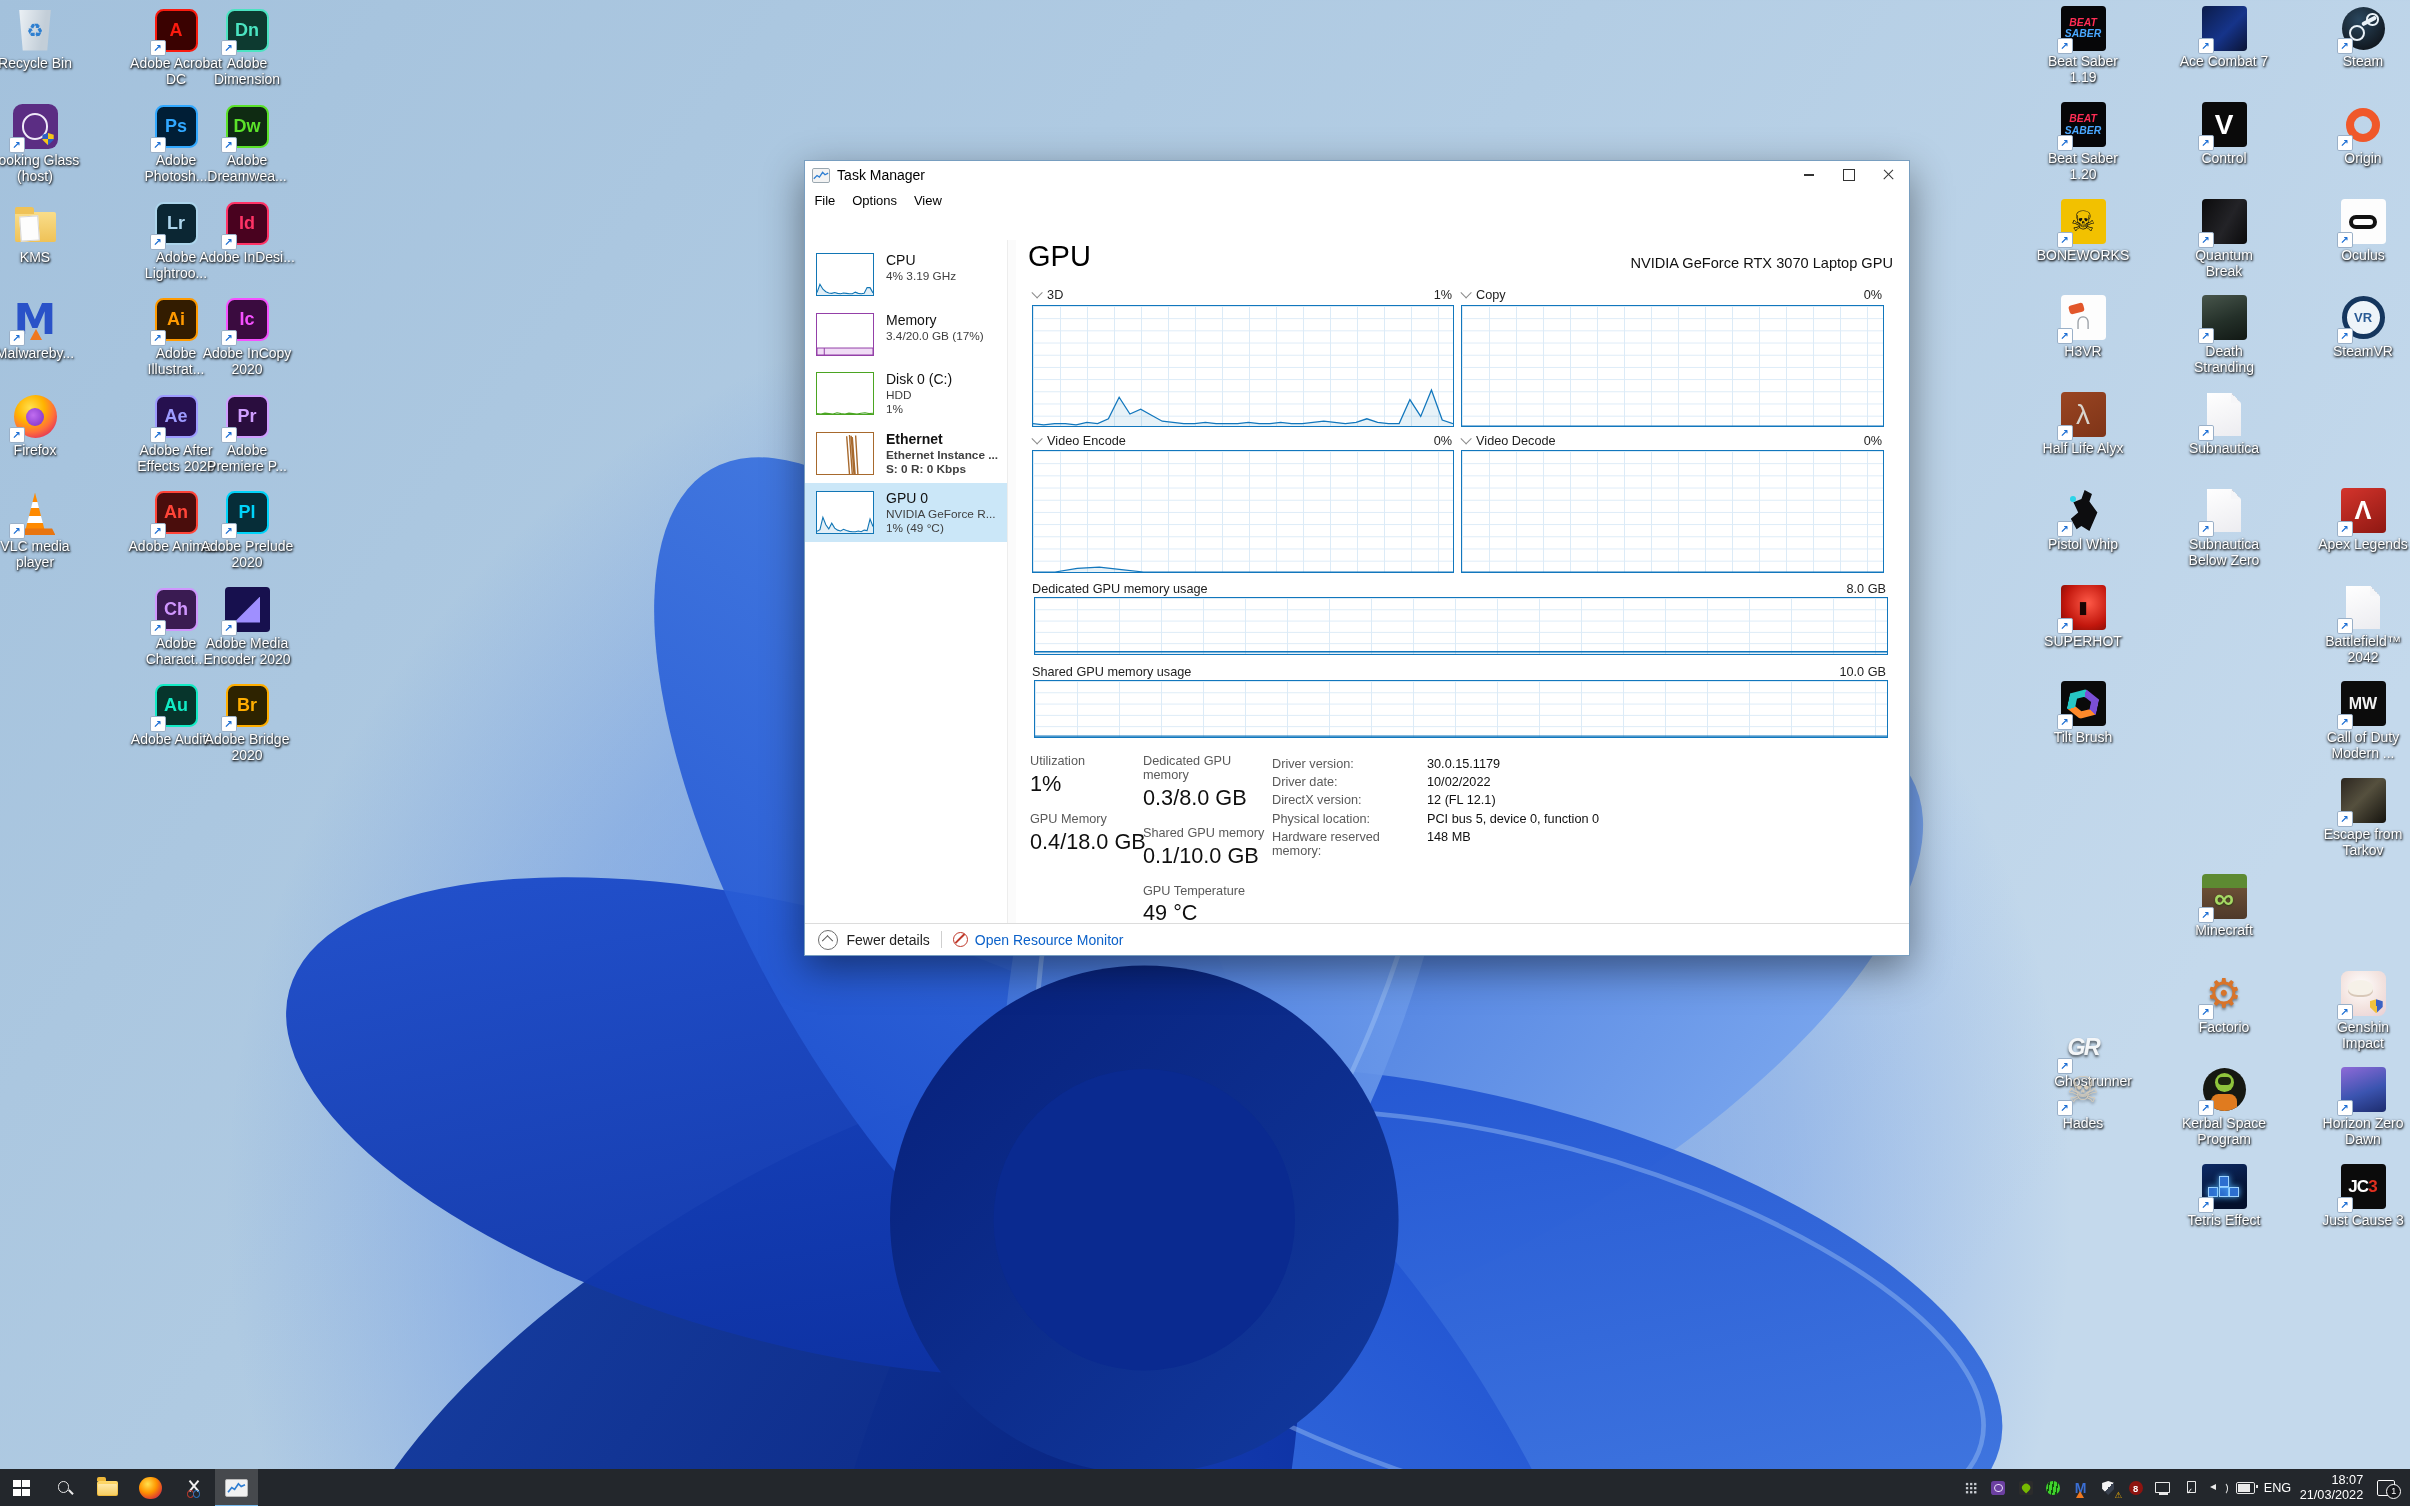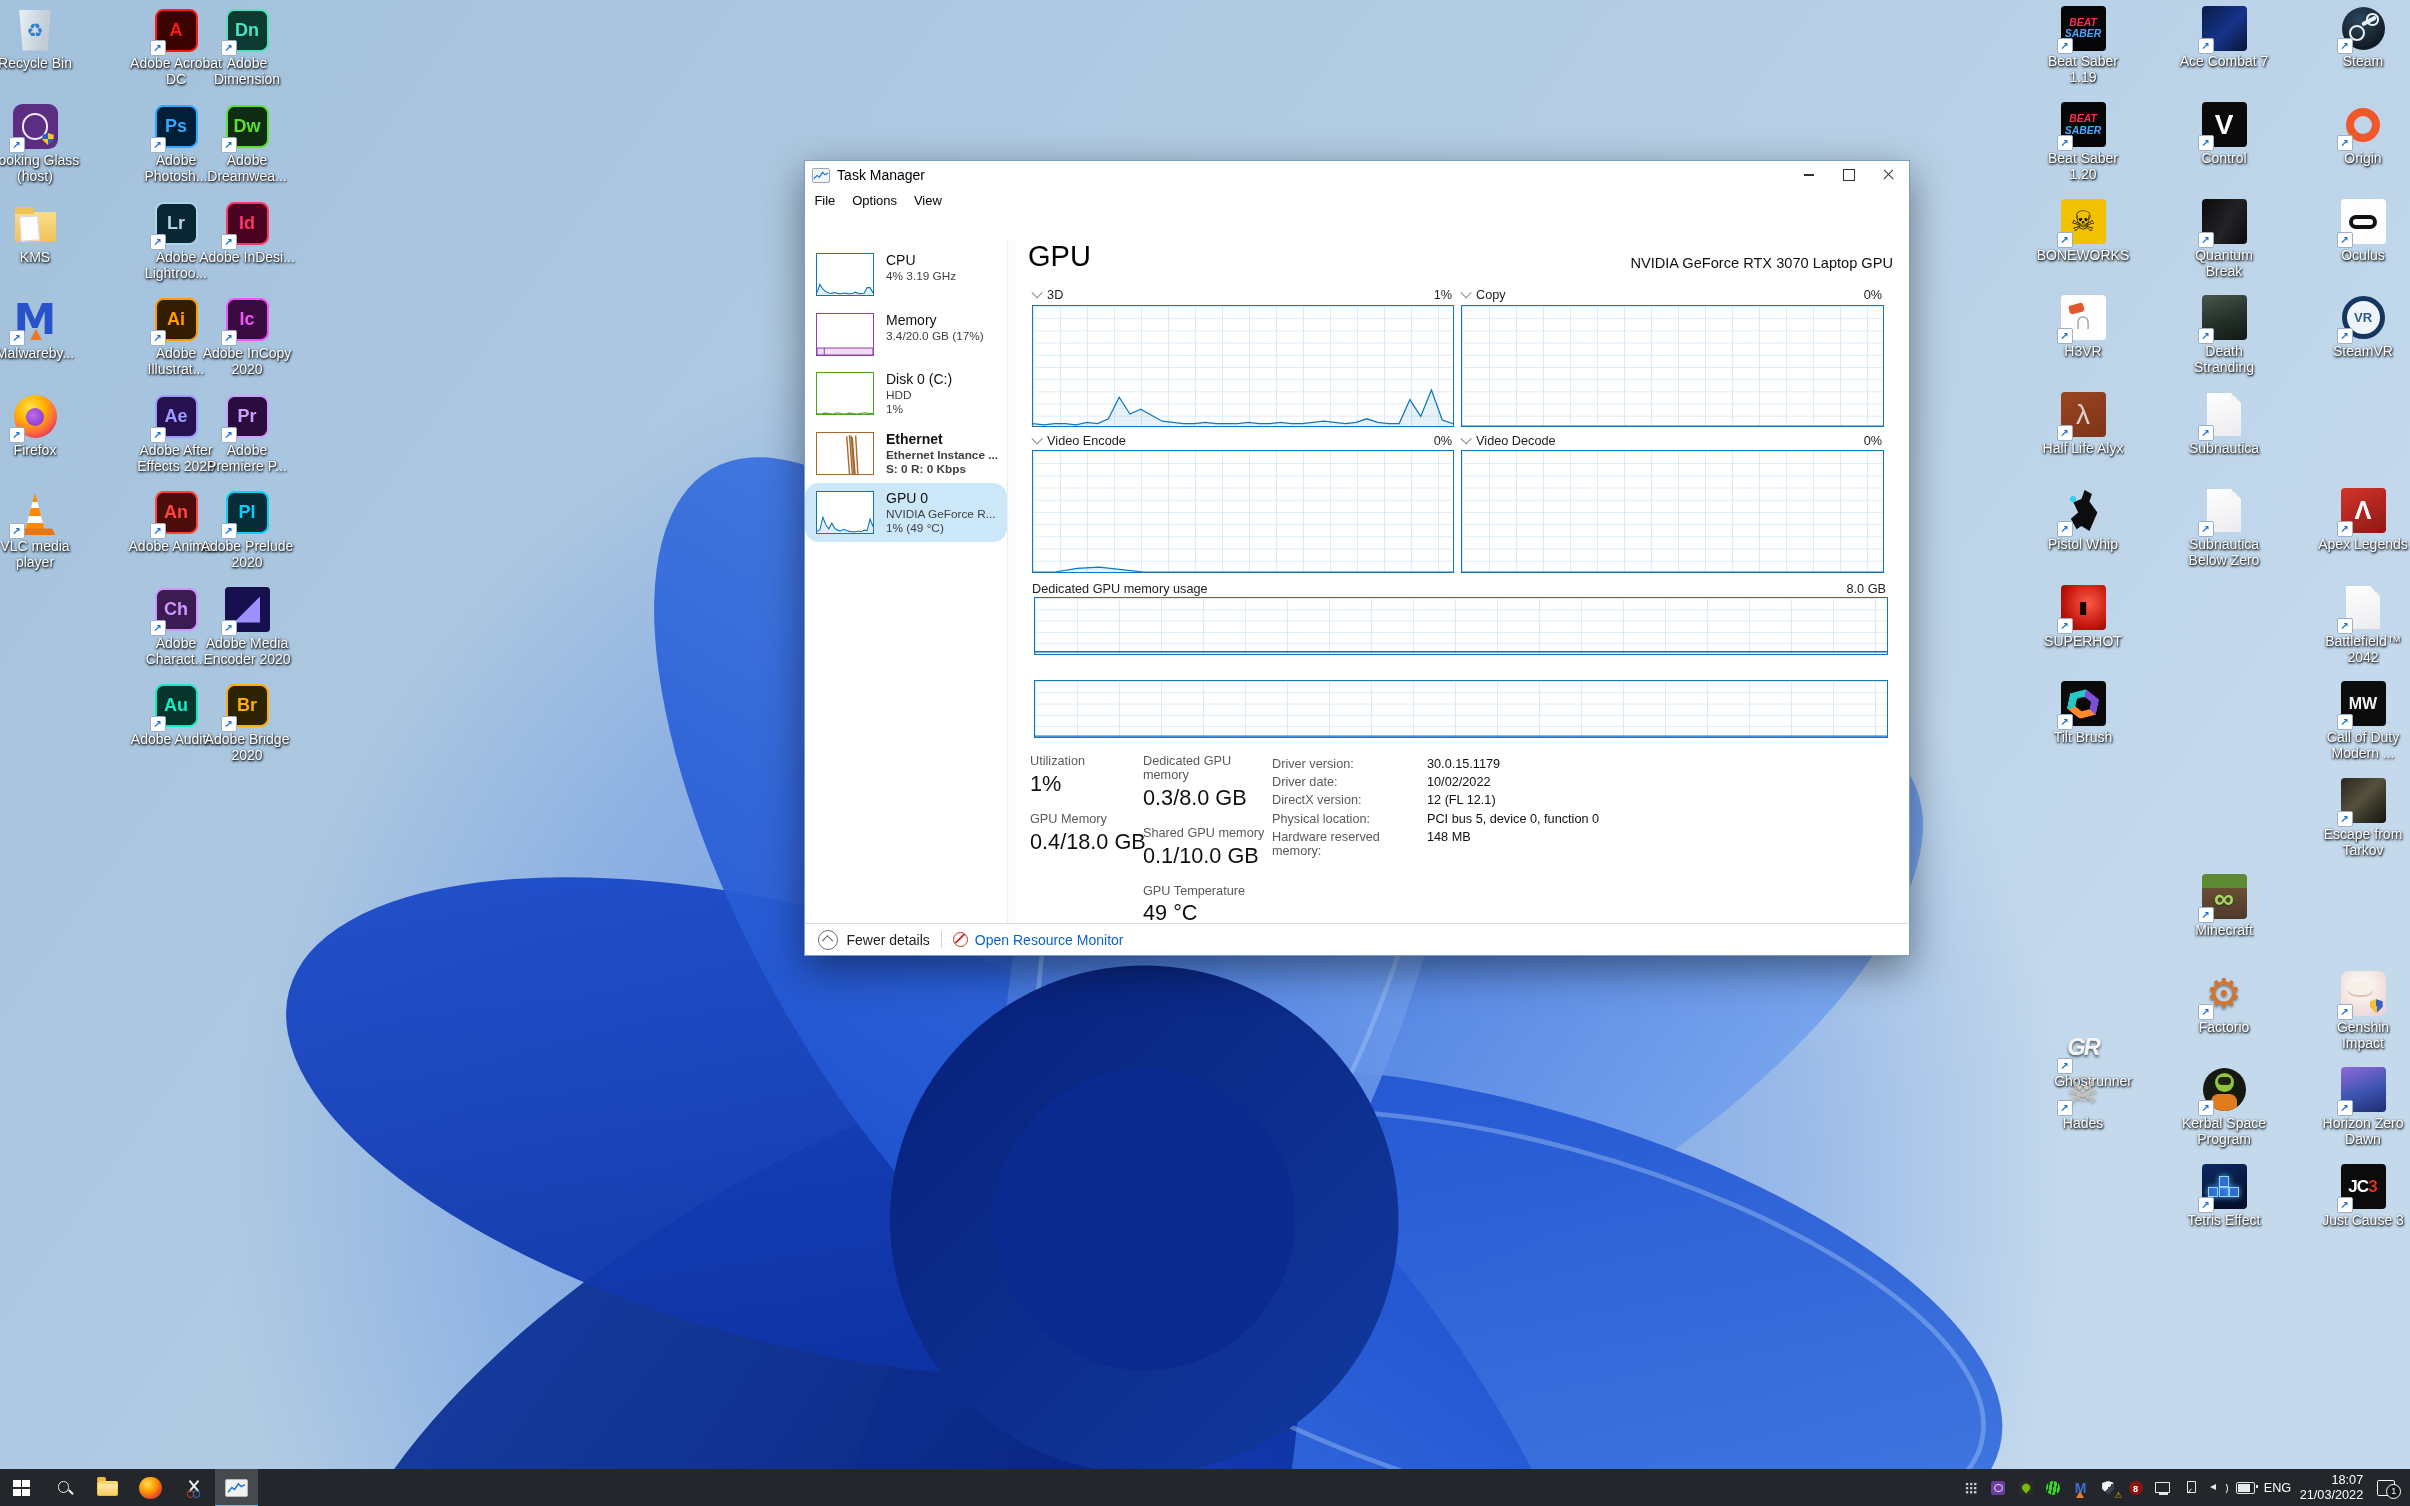--- a/index.html
+++ b/index.html
@@ -38,21 +38,21 @@
   .closex i:first-child{transform:rotate(45deg);} .closex i:last-child{transform:rotate(-45deg);}
   #tm-menubar{position:absolute;left:1.9px;top:30px;height:21px;display:flex;gap:1.9px;font-size:13px;}
   .menu-item{padding:1.9px 7.5px;}
   #tm-tabs{position:absolute;left:3.8px;top:53px;right:1.9px;height:24.5px;display:flex;align-items:flex-end;
     border-bottom:0.9px solid #d9d9d9;font-size:13px;}
   .tab{padding:3.8px 8.5px 4.7px;border:0.9px solid transparent;color:#000;}
   .tab.active{background:#fff;border-color:#c8c8c8;border-bottom-color:#fff;margin-bottom:-0.9px;padding-top:4.7px;}
   #tm-sidebar{position:absolute;left:0;top:79px;width:202px;bottom:31px;}
   #tm-sidebar-divider{position:absolute;left:202px;top:79px;width:7.5px;bottom:31px;background:#fbfbfb;border-left:0.9px solid #ededed;}
   .siderow{position:absolute;left:0;width:202px;height:59px;}
-  .siderow.sel{background:#cbe7f8;border-radius:14px;}
+  .siderow.sel{background:#cbe7f8;}
   .thumb{position:absolute;left:11.3px;top:7.5px;width:58px;height:43px;background:#fff;box-sizing:border-box;}
   .sr-name{position:absolute;left:81px;top:6.6px;font-size:14px;color:#111;}
   .sr-sub{position:absolute;left:81px;font-size:11.8px;line-height:14px;color:#3f3f3f;white-space:nowrap;}
   .gbox{position:absolute;border:0.9px solid #1277bd;background-color:#fff;
     background-image:linear-gradient(to right,#dcebf7 0.9px,transparent 0.9px),
                      linear-gradient(to bottom,#dcebf7 0.9px,transparent 0.9px);
     background-size:27px 12.2px;}
   .gbox svg,.thumb svg{position:absolute;left:0;top:0;width:100%;height:100%;}
   .ghead{position:absolute;height:17px;display:flex;align-items:center;font-size:12.7px;color:#222;}
   .ghead .val{margin-left:auto;color:#222;}
@@ -792,20 +792,24 @@
       <span>Dedicated GPU memory usage</span>
       <span class="val">8.0 GB</span>
     </div>
     <div class="gbox" id="gdm" style="left:229px;top:436px;width:852px;height:56px;background-size:42px 11.3px;">
         <svg viewBox="0 0 100 100" preserveAspectRatio="none">
           <path d="M0,100 L0.00,96.0 L4.35,96.0 L8.70,96.0 L13.04,96.0 L17.39,96.0 L21.74,96.0 L26.09,96.0 L30.43,96.0 L34.78,96.0 L39.13,96.0 L43.48,96.0 L47.83,96.0 L52.17,96.0 L56.52,96.0 L60.87,96.0 L65.22,96.0 L69.57,96.0 L73.91,96.0 L78.26,96.0 L82.61,96.0 L86.96,96.0 L91.30,96.0 L95.65,96.0 L100.00,96.0 L100,100 Z" fill="rgba(17,125,187,.10)" stroke="none"></path>
           <path d="M0,96 L0.00,96.0 L4.35,96.0 L8.70,96.0 L13.04,96.0 L17.39,96.0 L21.74,96.0 L26.09,96.0 L30.43,96.0 L34.78,96.0 L39.13,96.0 L43.48,96.0 L47.83,96.0 L52.17,96.0 L56.52,96.0 L60.87,96.0 L65.22,96.0 L69.57,96.0 L73.91,96.0 L78.26,96.0 L82.61,96.0 L86.96,96.0 L91.30,96.0 L95.65,96.0 L100.00,96.0" fill="none" stroke="#1277bd" stroke-width="1.3" vector-effect="non-scaling-stroke"></path>
         </svg>
       </div>
 
+    <div class="ghead" style="left:227px;top:502px;width:854px;">
+      <span>Shared GPU memory usage</span>
+      <span class="val">10.0 GB</span>
+    </div>
     <div class="gbox" id="gsm" style="left:229px;top:519px;width:852px;height:56px;background-size:42px 11.3px;">
         <svg viewBox="0 0 100 100" preserveAspectRatio="none">
           <path d="M0,100 L0.00,98.5 L4.35,98.5 L8.70,98.5 L13.04,98.5 L17.39,98.5 L21.74,98.5 L26.09,98.5 L30.43,98.5 L34.78,98.5 L39.13,98.5 L43.48,98.5 L47.83,98.5 L52.17,98.5 L56.52,98.5 L60.87,98.5 L65.22,98.5 L69.57,98.5 L73.91,98.5 L78.26,98.5 L82.61,98.5 L86.96,98.5 L91.30,98.5 L95.65,98.5 L100.00,98.5 L100,100 Z" fill="rgba(17,125,187,.10)" stroke="none"></path>
           <path d="M0,98.5 L0.00,98.5 L4.35,98.5 L8.70,98.5 L13.04,98.5 L17.39,98.5 L21.74,98.5 L26.09,98.5 L30.43,98.5 L34.78,98.5 L39.13,98.5 L43.48,98.5 L47.83,98.5 L52.17,98.5 L56.52,98.5 L60.87,98.5 L65.22,98.5 L69.57,98.5 L73.91,98.5 L78.26,98.5 L82.61,98.5 L86.96,98.5 L91.30,98.5 L95.65,98.5 L100.00,98.5" fill="none" stroke="#1277bd" stroke-width="1.2" vector-effect="non-scaling-stroke"></path>
         </svg>
       </div>
 
     <div id="statcol1">
       <div class="statblk">
         <div class="statlab">Utilization</div>

